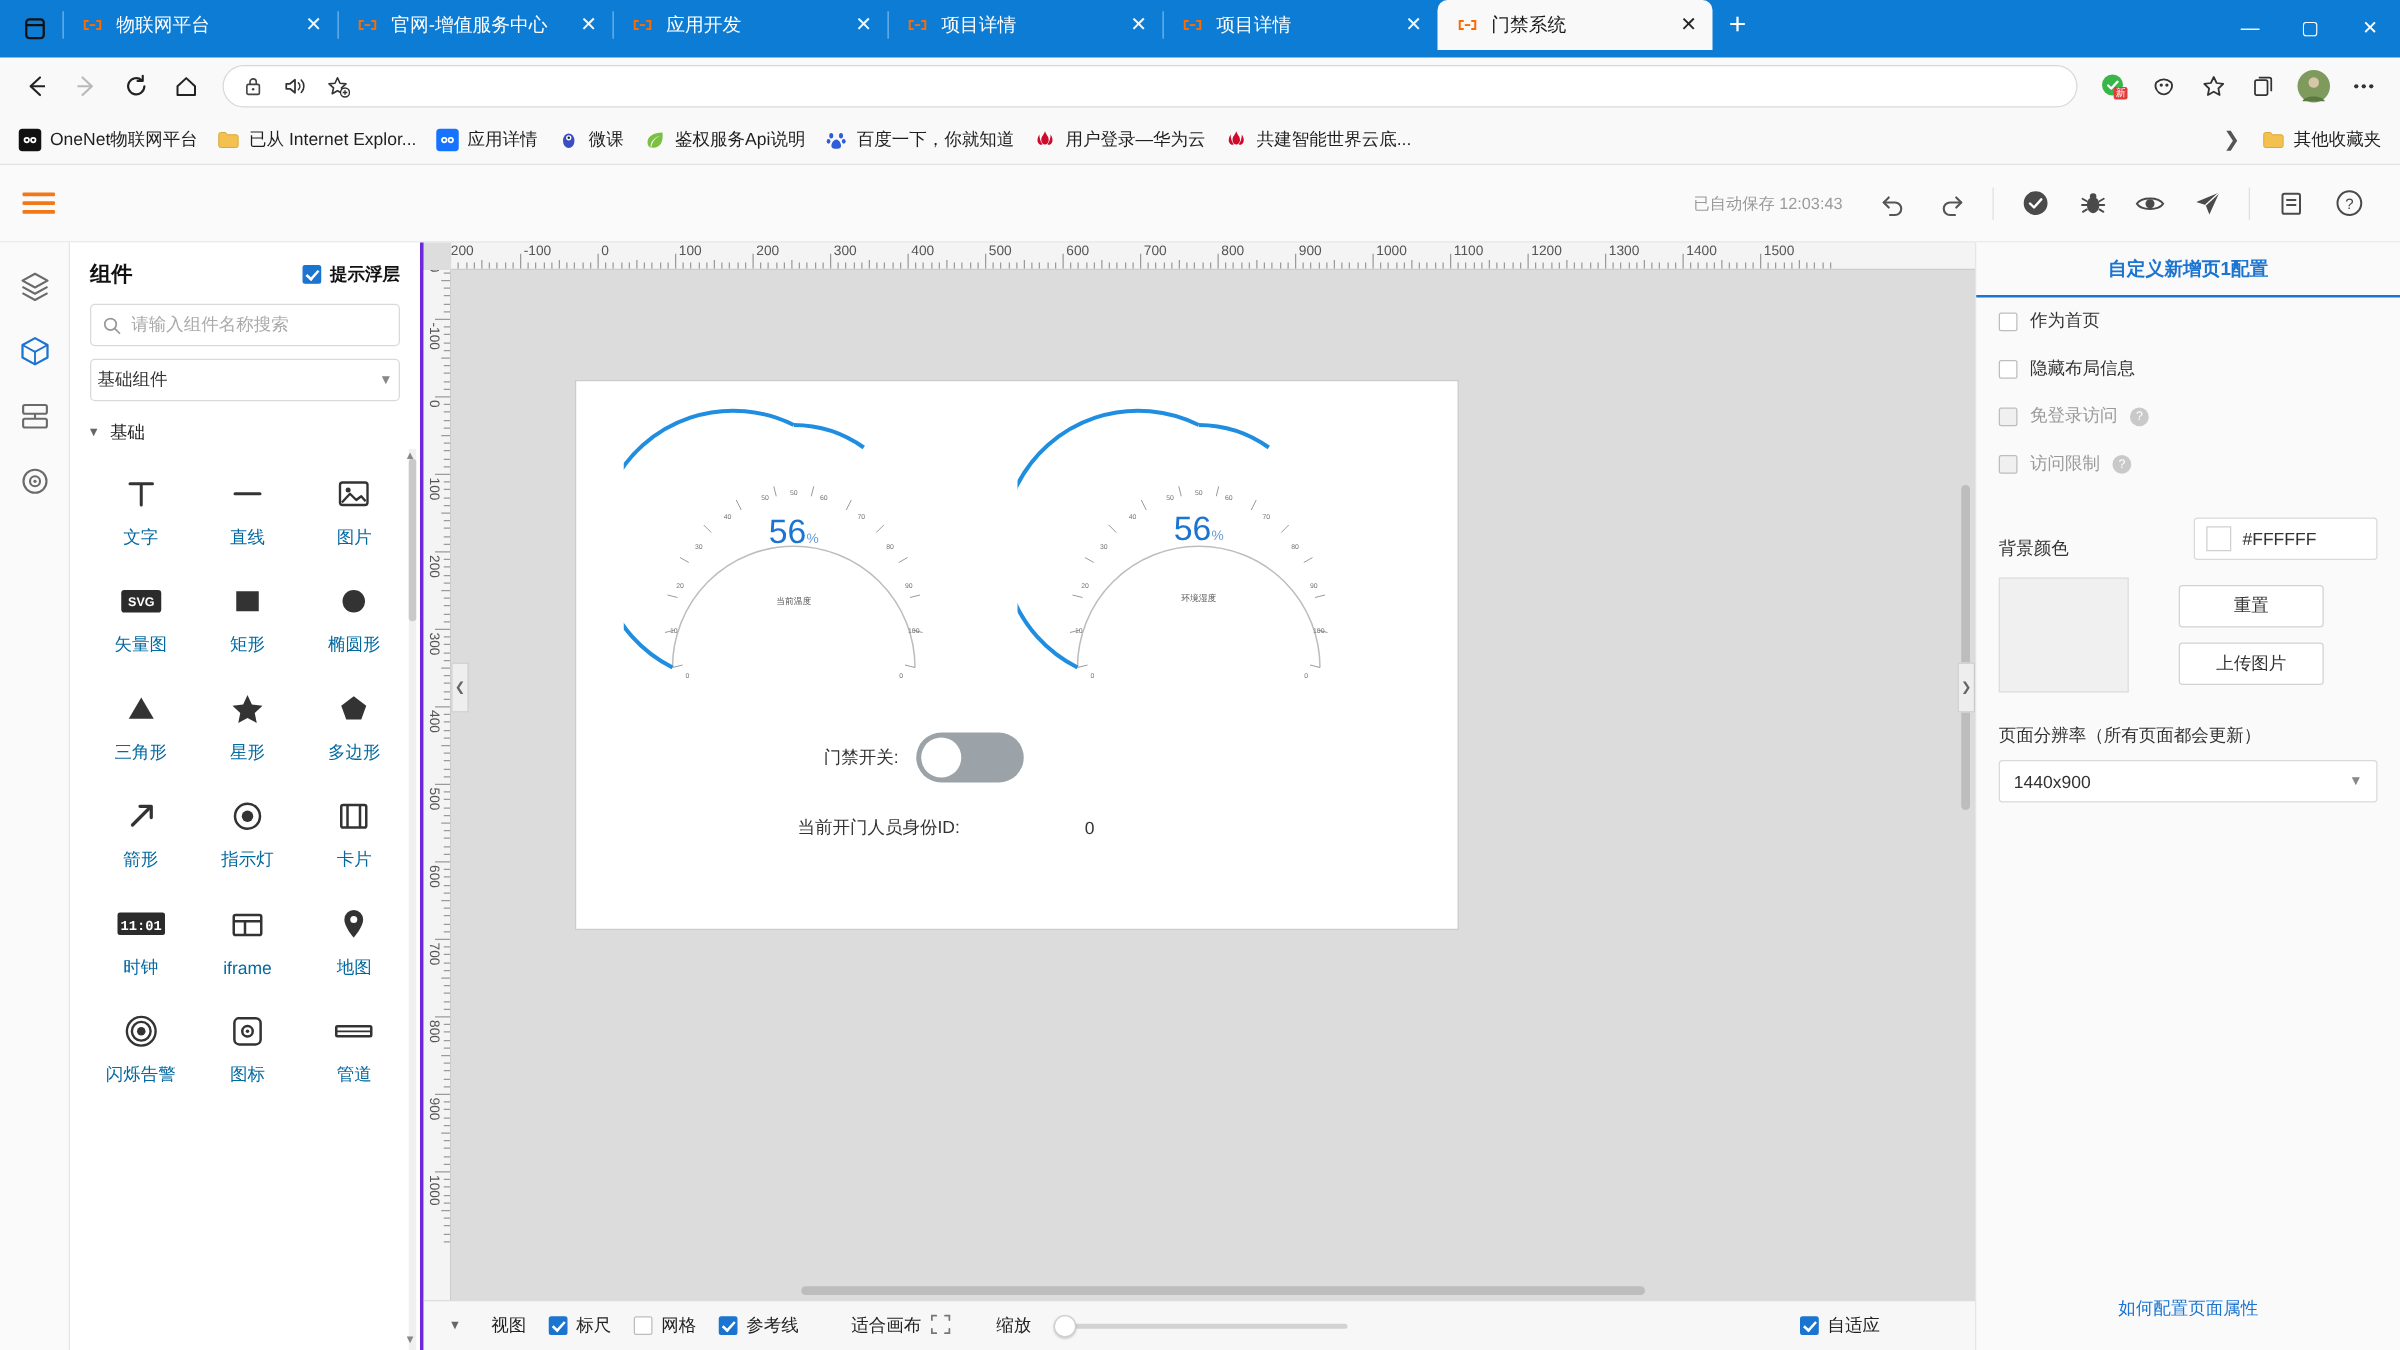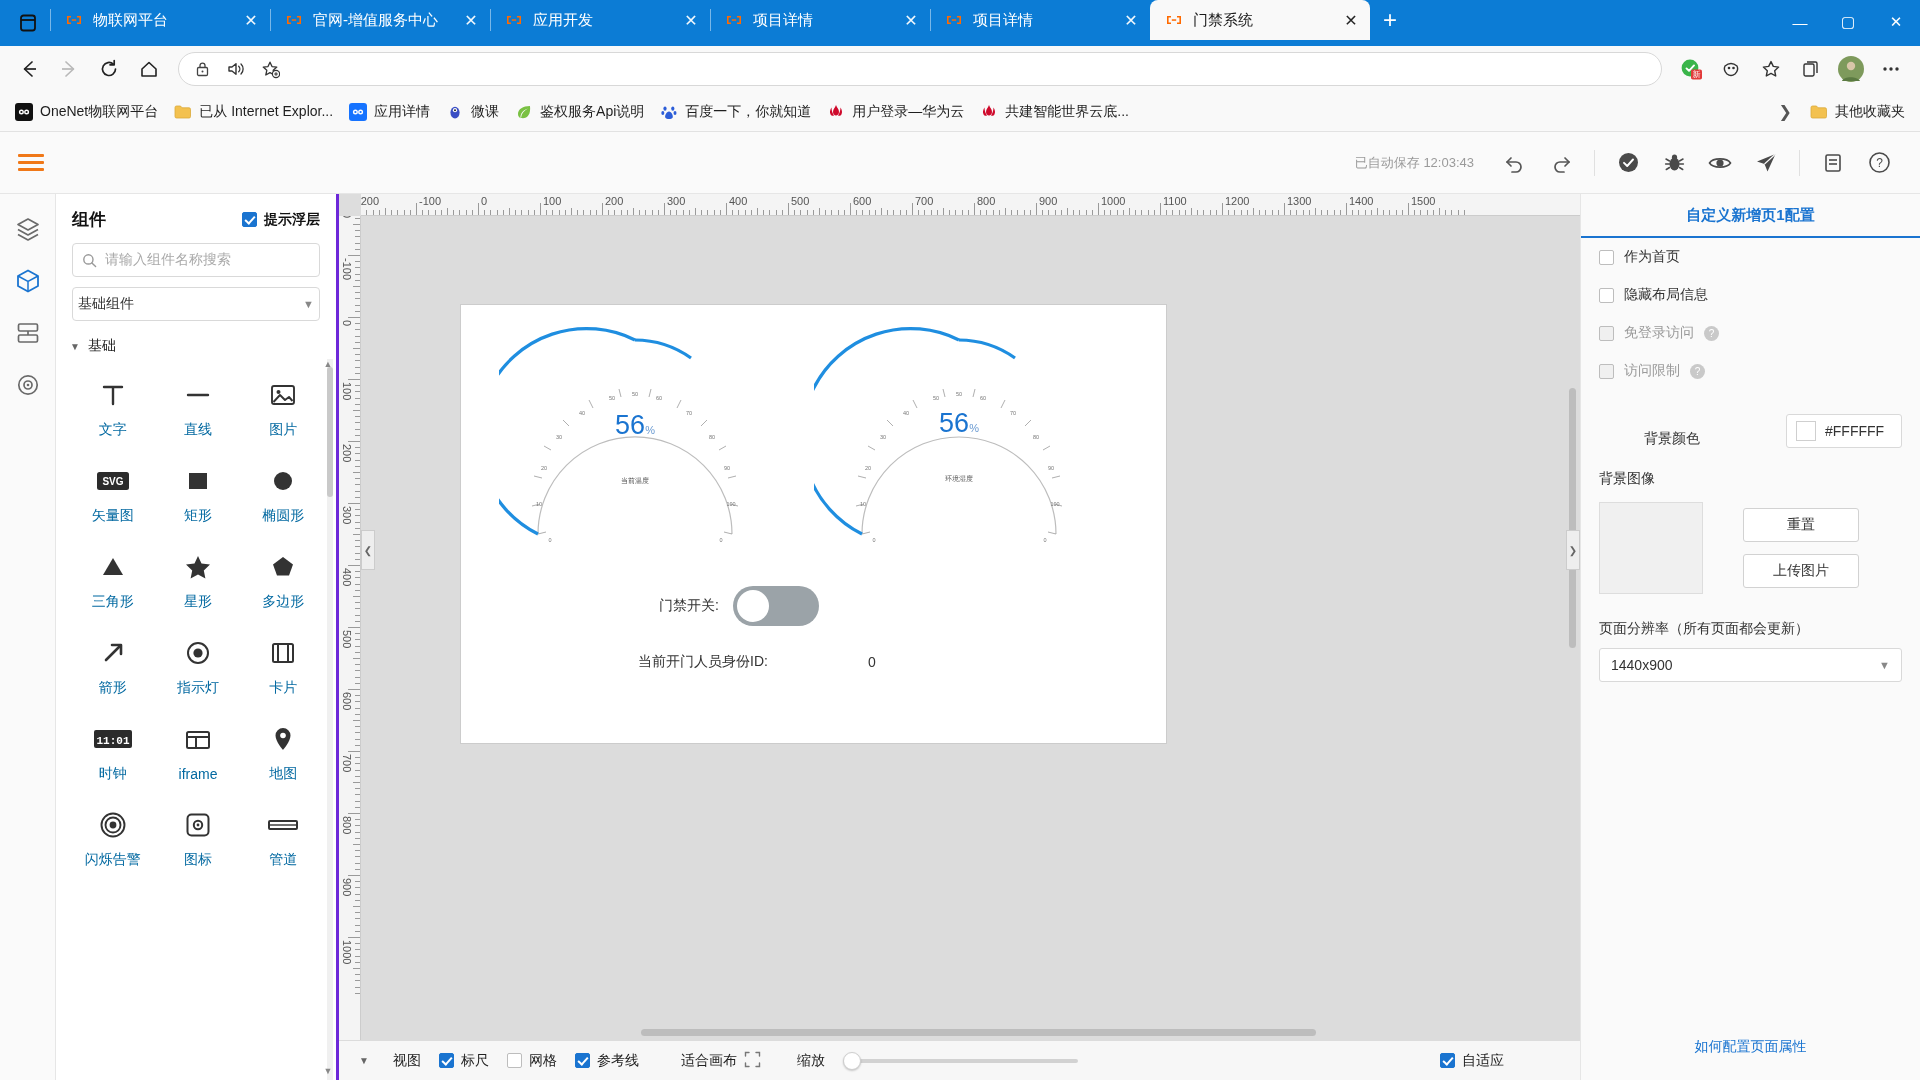--- a/index.html
+++ b/index.html
@@ -109,21 +109,21 @@
   .zoomslider { width:235px; height:4px; background:#d2d2d2; border-radius:2px; position:relative; }
   .zoomknob { position:absolute; left:0; top:-7px; width:18px; height:18px; background:#fff; border:1px solid #cfcfcf; border-radius:50%; box-shadow:0 1px 2px rgba(0,0,0,.2); }
   .caret { width:22px; display:flex; align-items:center; justify-content:center; color:#666; font-size:10px;}
 
   
   .rpanel { width:340px; background:#fafafa; border-left:1px solid #e6e6e6; display:flex; flex-direction:column; flex:0 0 340px; position:relative; }
   .rptab { height:44px; display:flex; align-items:center; justify-content:center; color:#1a74d0; font-size:15px; font-weight:bold; border-bottom:2px solid #1a74d0; }
   .rprow { display:flex; align-items:center; gap:10px; padding:10px 18px; font-size:14px; color:#333; }
   .qm { width:15px; height:15px; border-radius:50%; background:#c9c9c9; color:#fff; font-size:10px; display:flex; align-items:center; justify-content:center; }
   .rplabel { padding:12px 18px 4px; font-size:14px; color:#333; }
-  .rpfield { display:flex; align-items:center; padding:4px 18px 4px 0;margin-left:45px; }
+  .rpfield { display:flex; align-items:center; padding:4px 18px 4px 14px; }
   .colorbox { margin-left:160px; flex:1; height:34px; background:#fff; border:1px solid #d9d9d9; border-radius:3px; display:flex; align-items:center; gap:9px; padding:0 9px; font-size:14px; color:#333; }
   .swatch { width:20px; height:20px; border:1px solid #cfcfcf; background:#fff; }
   .imgbox { width:104px; height:92px; border:1px solid #ddd; background:#f0f0f0; margin-left:18px; }
   .btn { height:34px; border:1px solid #d2d2d2; background:#fff; border-radius:3px; display:flex; align-items:center; justify-content:center; font-size:14px; color:#333; width:116px; }
   .selbox { margin:6px 18px 0; height:34px; background:#fff; border:1px solid #d9d9d9; border-radius:3px; display:flex; align-items:center; padding:0 11px; font-size:14px; color:#333; }
   .selbox .cv { margin-left:auto; color:#888; font-size:11px; }
   .rplink { position:absolute; left:0; right:0; bottom:24px; text-align:center; color:#1a74d0; font-size:14px; }
 </style>
 </head>
 <body>
@@ -1203,21 +1203,20 @@
         <div style="height:20px"></div>
 
         <div class="rpfield" style="position:relative">
           <span class="rplabel" style="position:absolute;left:0;top:8px">背景颜色</span>
           <span class="colorbox">
             <span class="swatch"></span>
             <span>#FFFFFF</span>
           </span>
         </div>
 
-        <div class="rplabel" style="padding-top:18px">背景图像</div>
         <div style="display:flex; align-items:center; gap:40px; padding-top:10px;">
           <div class="imgbox"></div>
           <div style="display:flex; flex-direction:column; gap:12px;">
             <div class="btn">重置</div>
             <div class="btn">上传图片</div>
           </div>
         </div>
 
         <div class="rplabel" style="padding-top:26px">页面分辨率（所有页面都会更新）</div>
         <div class="selbox">

